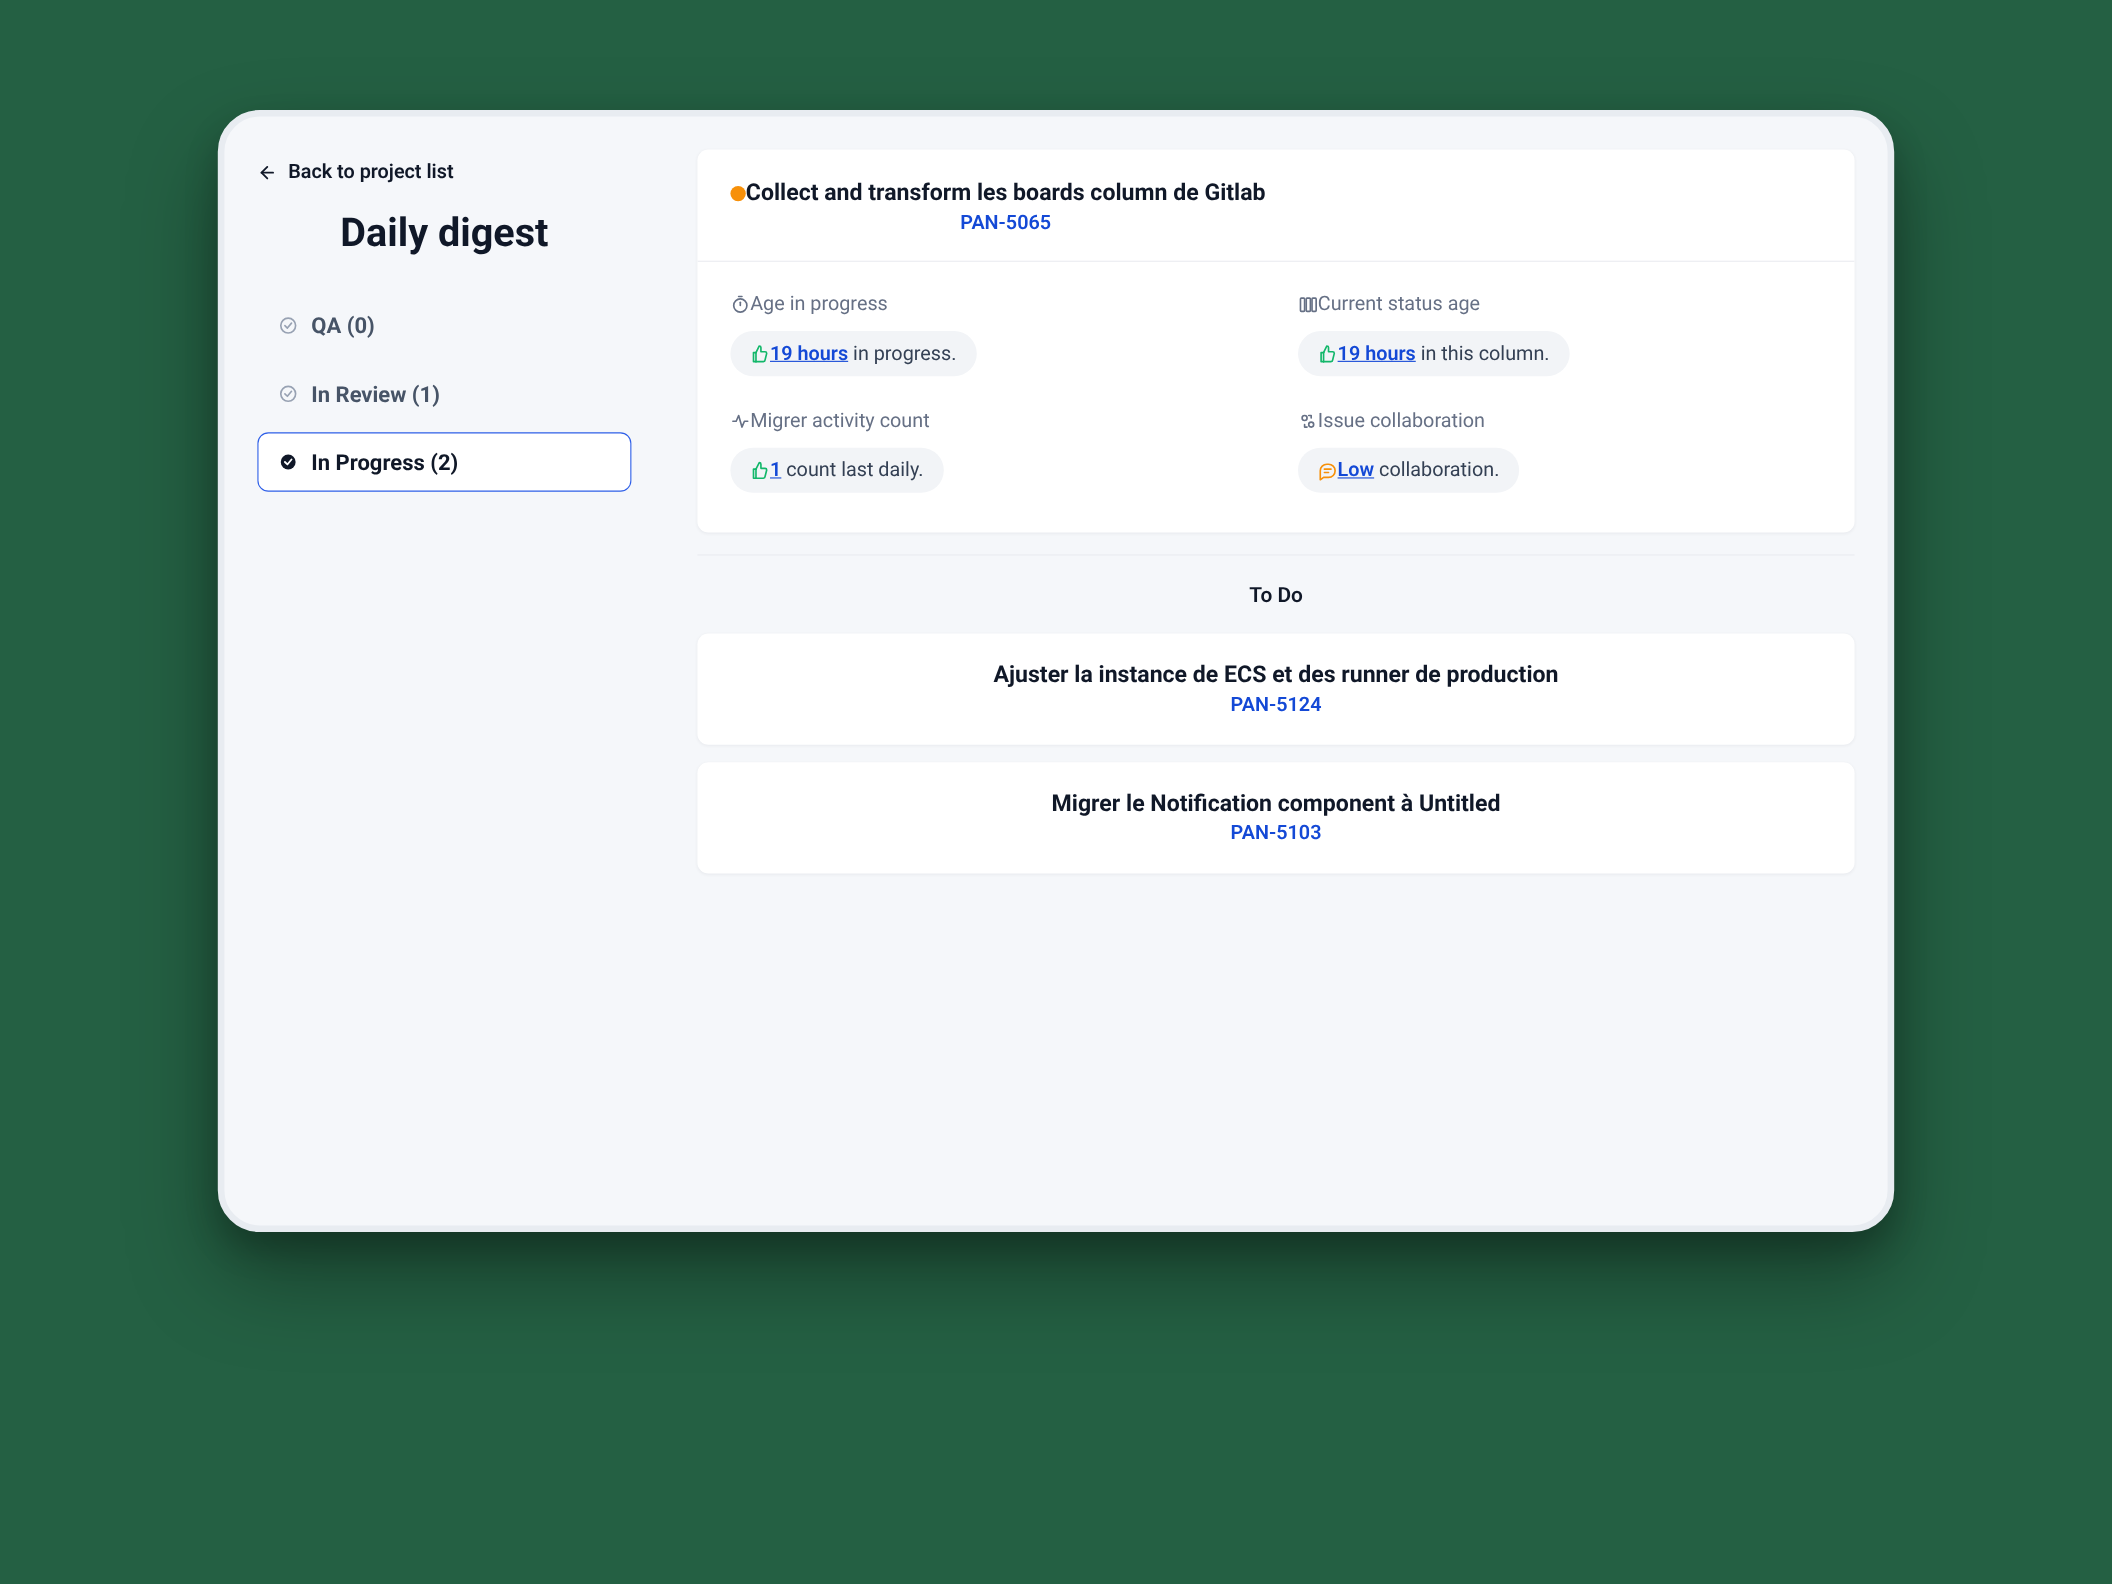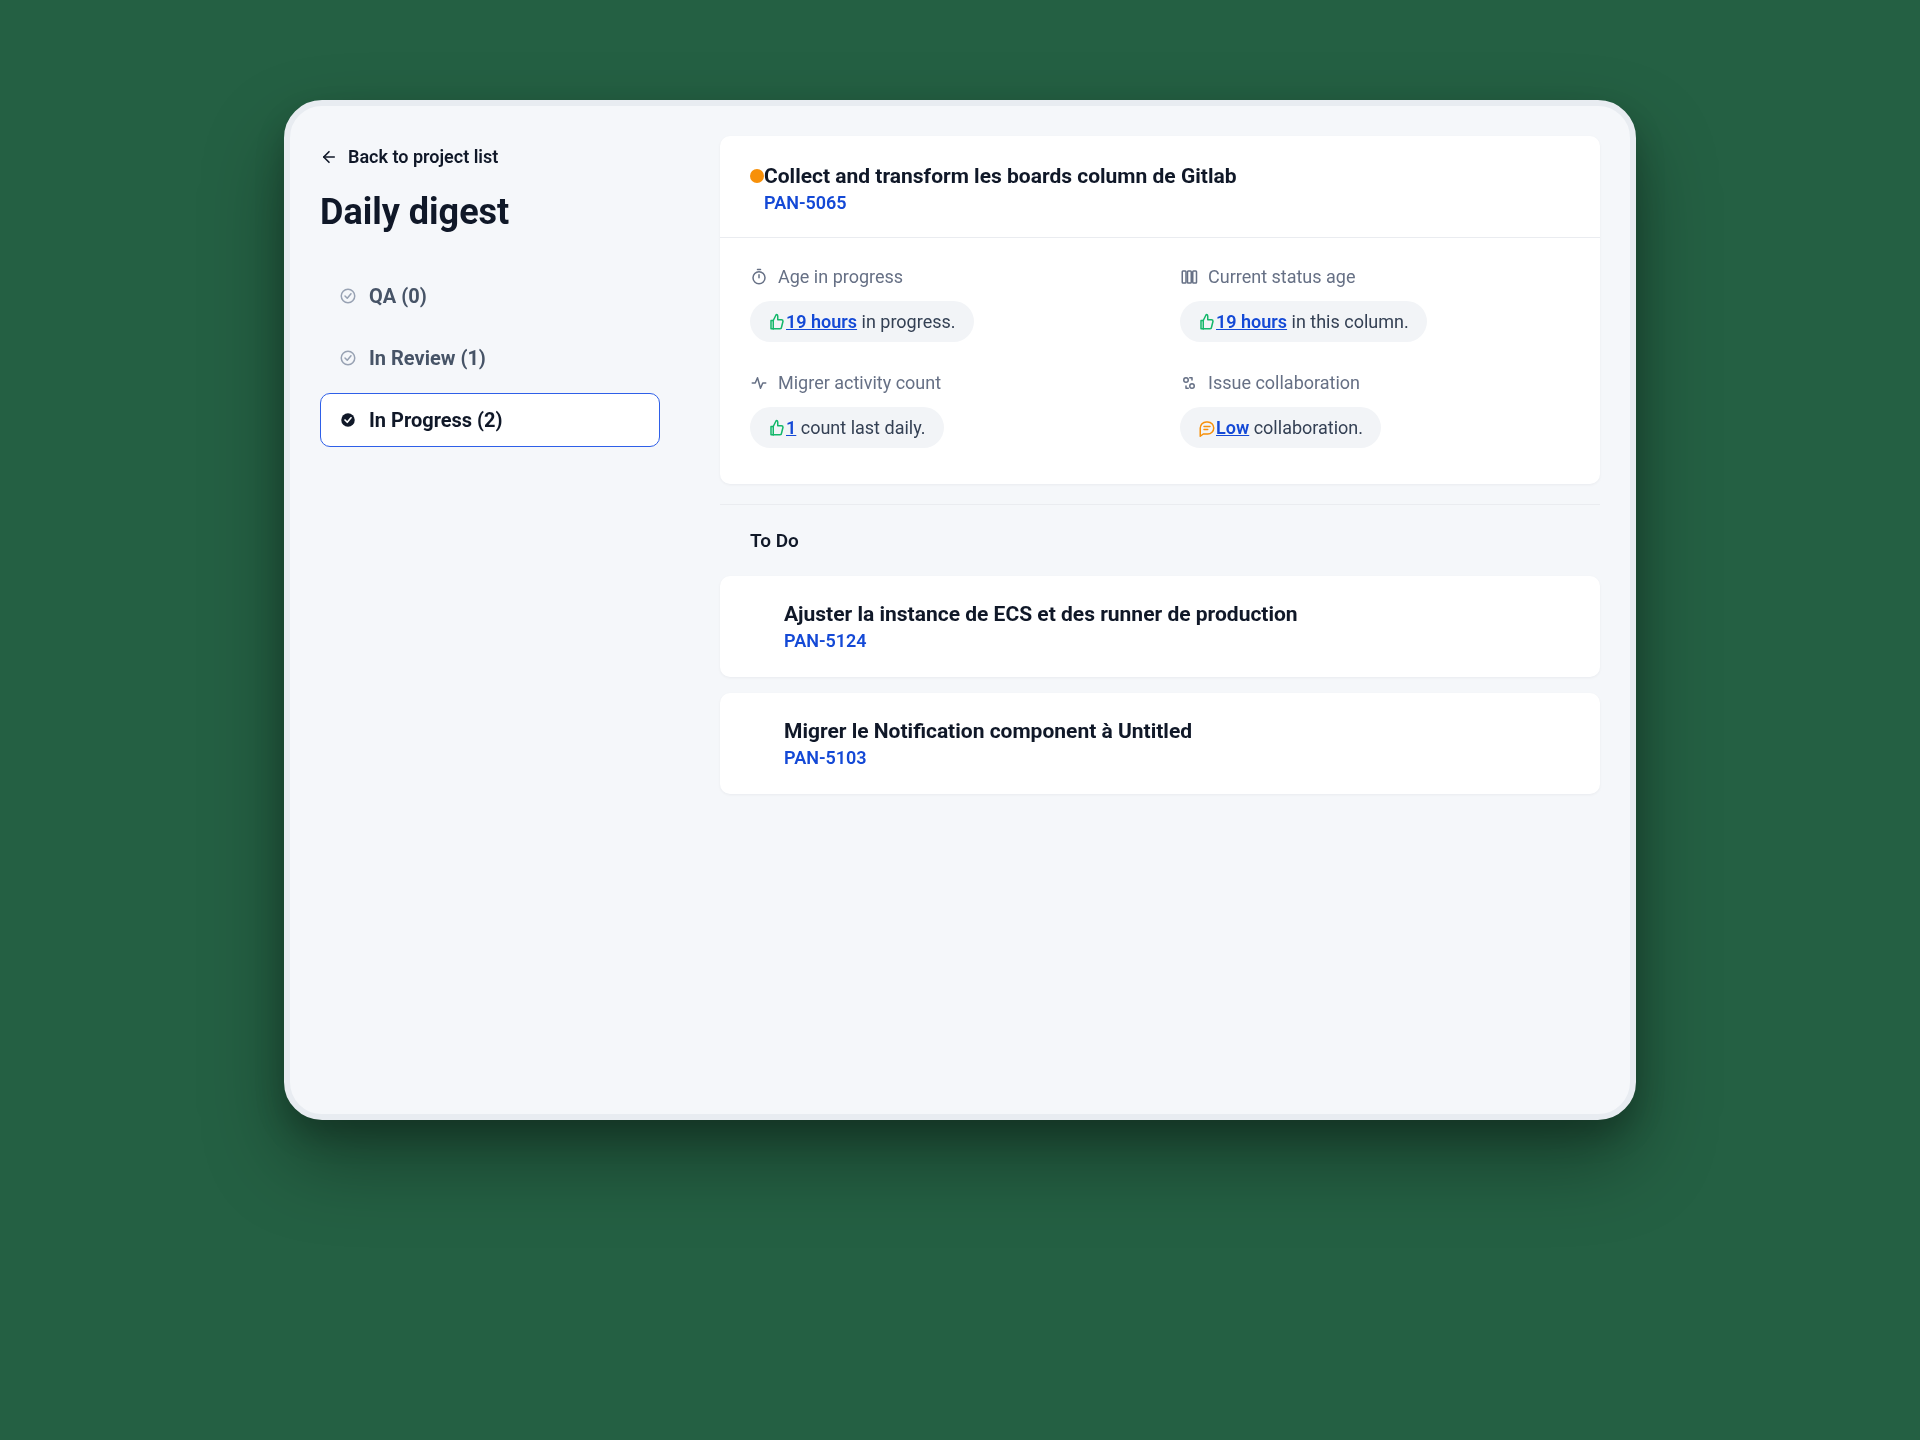--- a/index.html
+++ b/index.html
@@ -7,28 +7,29 @@
   font-family: -apple-system, BlinkMacSystemFont, 'Segoe UI', Roboto, sans-serif;
   background: #246043;
   width: 1920px;
   height: 1440px;
   display: flex;
   align-items: flex-start;
   justify-content: center;
   padding-top: 100px;
 }
 .device-frame {
-  width: 1352px;
+  width: 1524px;
   height: 1020px;
   background: #f5f7fa;
   border-radius: 38px;
   border: 6px solid #e8ecf1;
   box-shadow: 0 40px 80px rgba(0,0,0,0.35), 0 15px 30px rgba(0,0,0,0.2);
   overflow: hidden;
   display: flex;
+  text-align: center;
 }
 .sidebar {
   width: 400px;
   padding: 40px 30px;
   flex-shrink: 0;
 }
 .back-link {
   display: flex;
   align-items: center;
   gap: 10px;
@@ -123,21 +124,20 @@
   padding: 28px 30px 36px 30px;
 }
 .metric {
   display: flex;
   flex-direction: column;
   gap: 14px;
 }
 .metric-label {
   display: flex;
   align-items: center;
-  gap: 10px;
   font-size: 18px;
   color: #667085;
 }
 .metric-label .icon {
   width: 18px;
   height: 18px;
   color: #667085;
 }
 .metric-pill {
   display: inline-flex;

